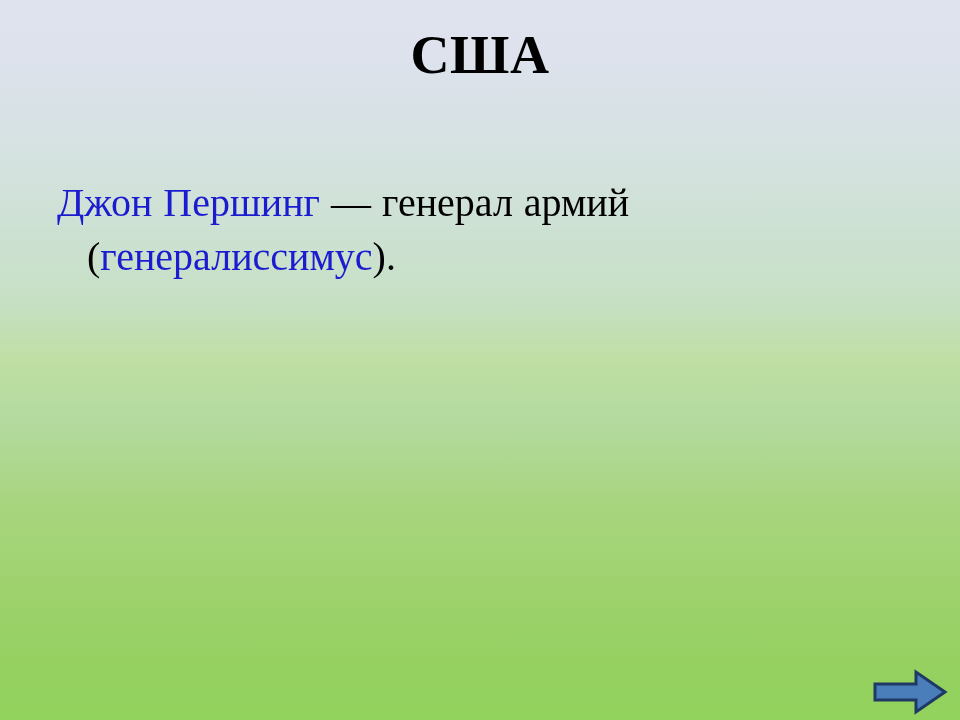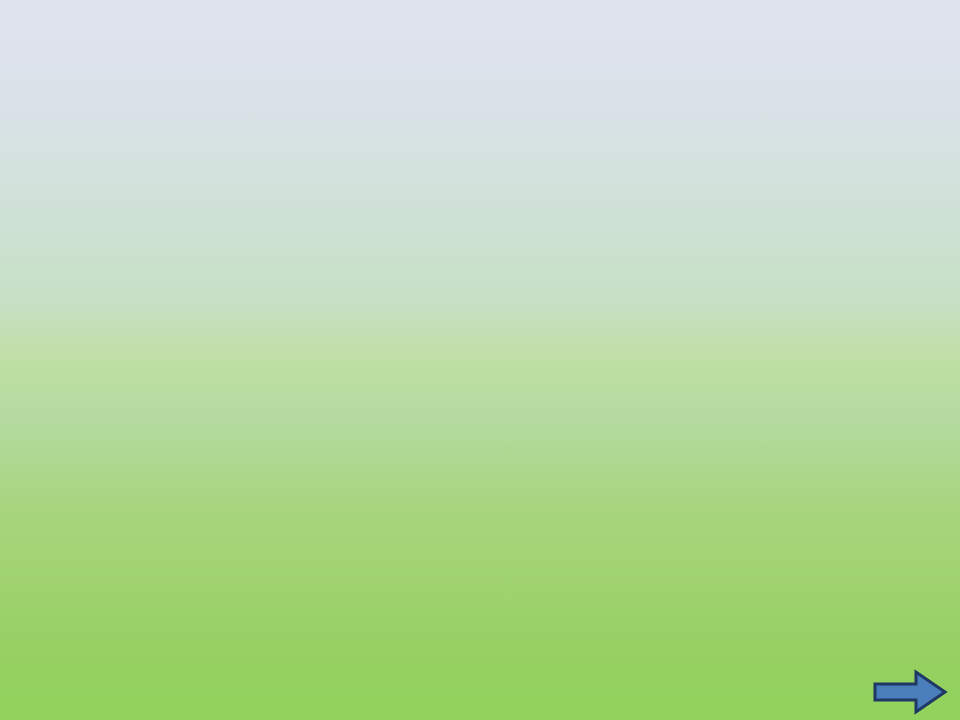--- a/index.html
+++ b/index.html
@@ -94,21 +94,27 @@
     display: block;
     width: 76px;
     height: 48px;
   }
 </style>
 </head>
 <body>
 
 <div id="slide">
 
+  <div id="title-area">
+    <span id="slide-title">США</span>
+  </div>
 
+  <div id="body-area">
+    <p id="body-paragraph"><span class="link-text">Джон Першинг</span><span class="plain-text"> — генерал армий (</span><span class="link-text">генералиссимус</span><span class="plain-text">).</span></p>
+  </div>
 
   <button id="nav-arrow-button">
     <svg viewBox="0 0 76 48" xmlns="http://www.w3.org/2000/svg">
       <polygon points="3,16 44,16 44,4 73,24 44,44 44,32 3,32" fill="#4a7ebb" stroke="#1f3864" stroke-width="3" stroke-linejoin="miter"></polygon>
     </svg>
   </button>
 
 </div>
 
 </body></html>

